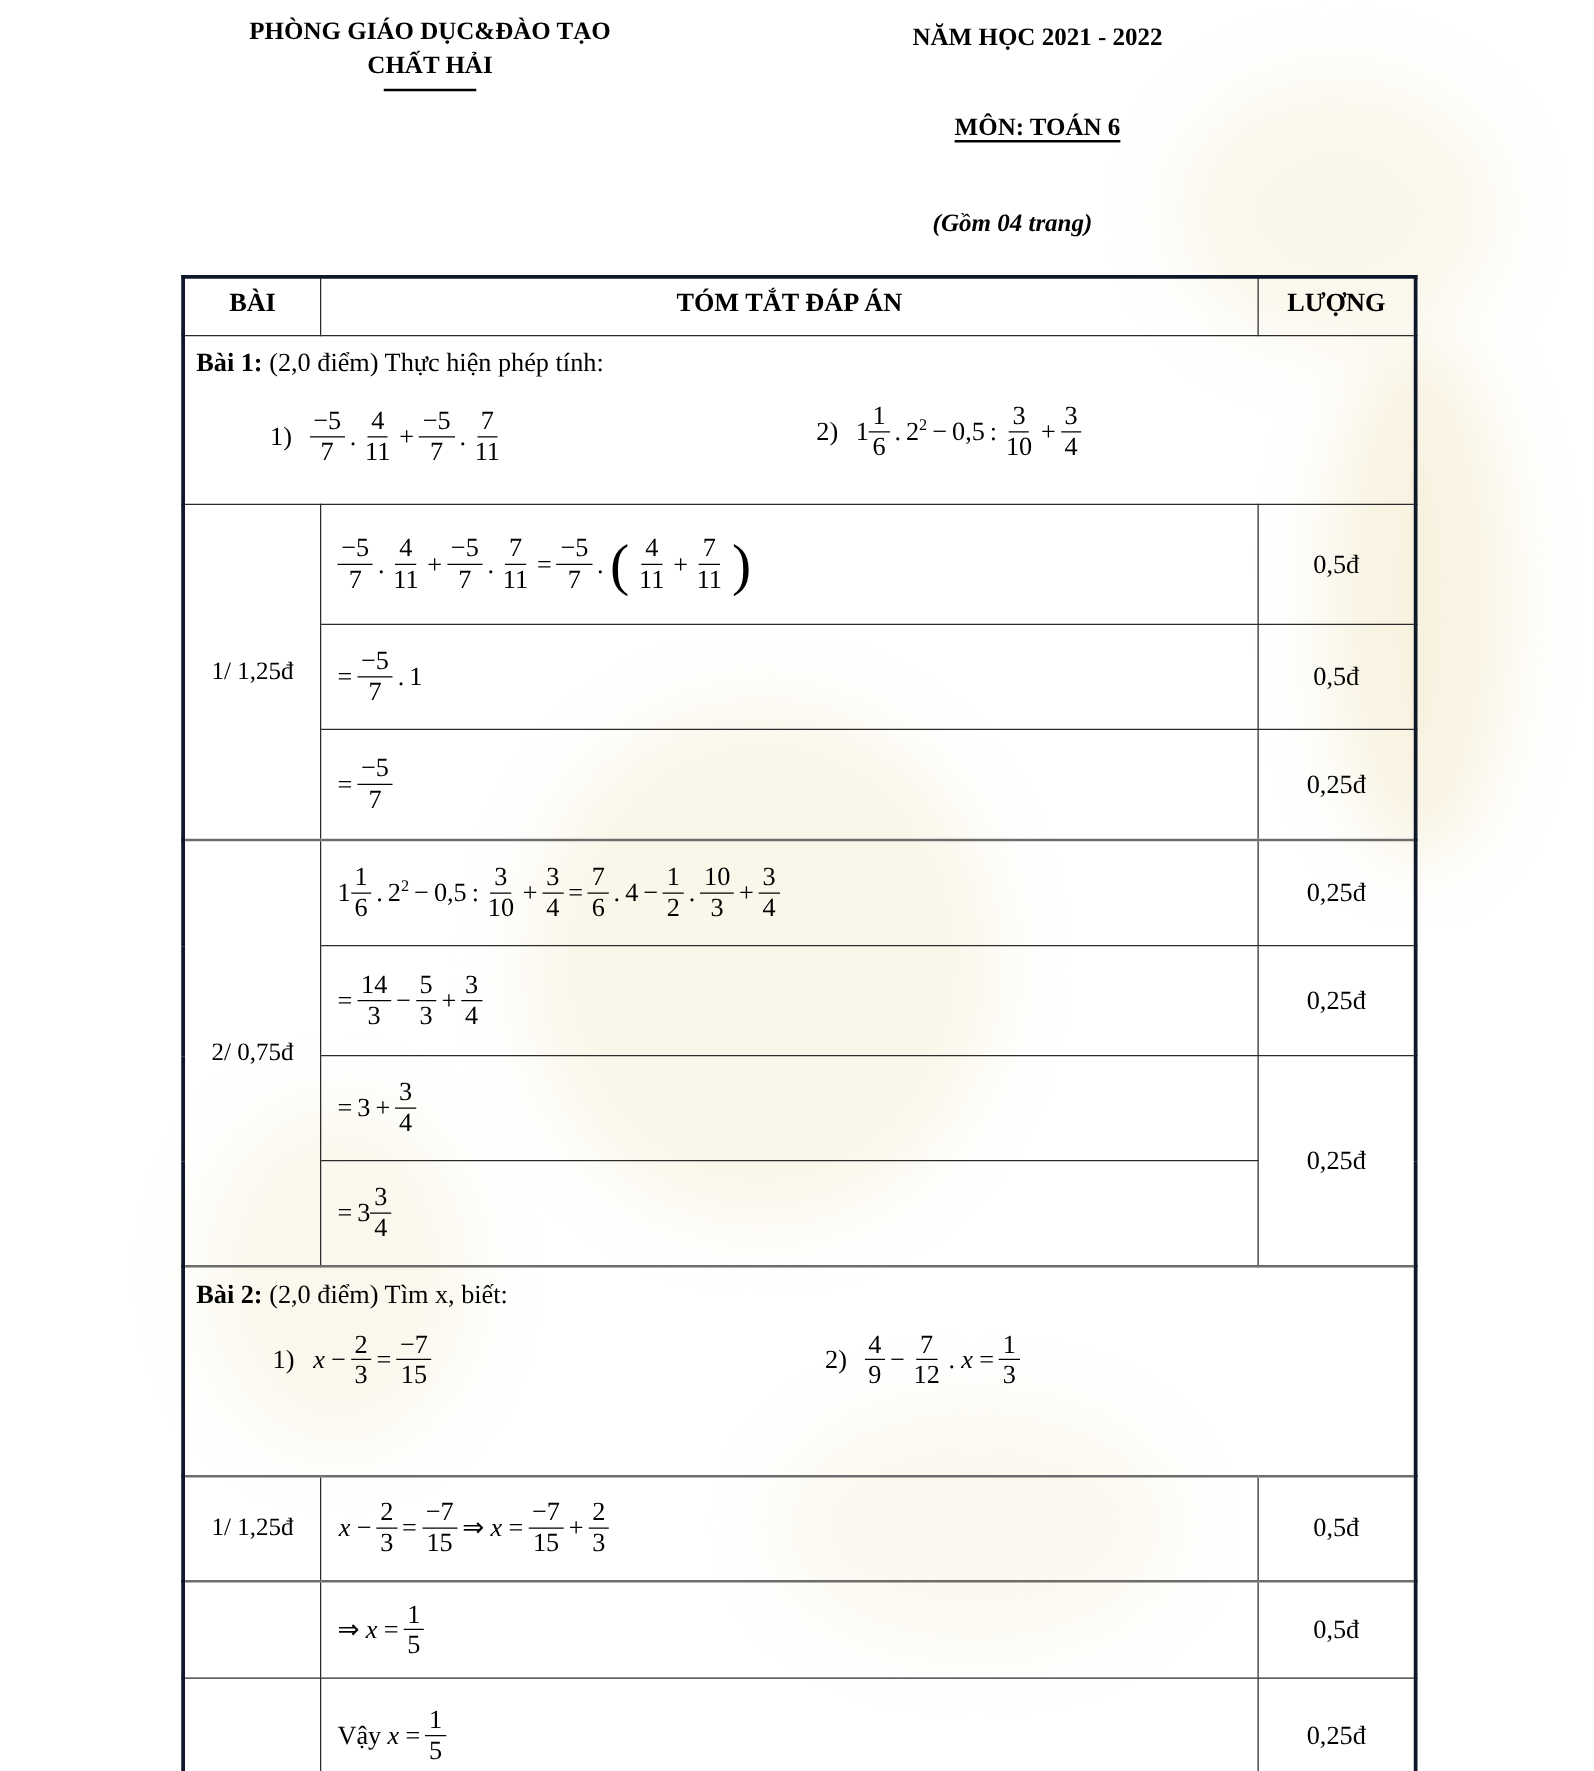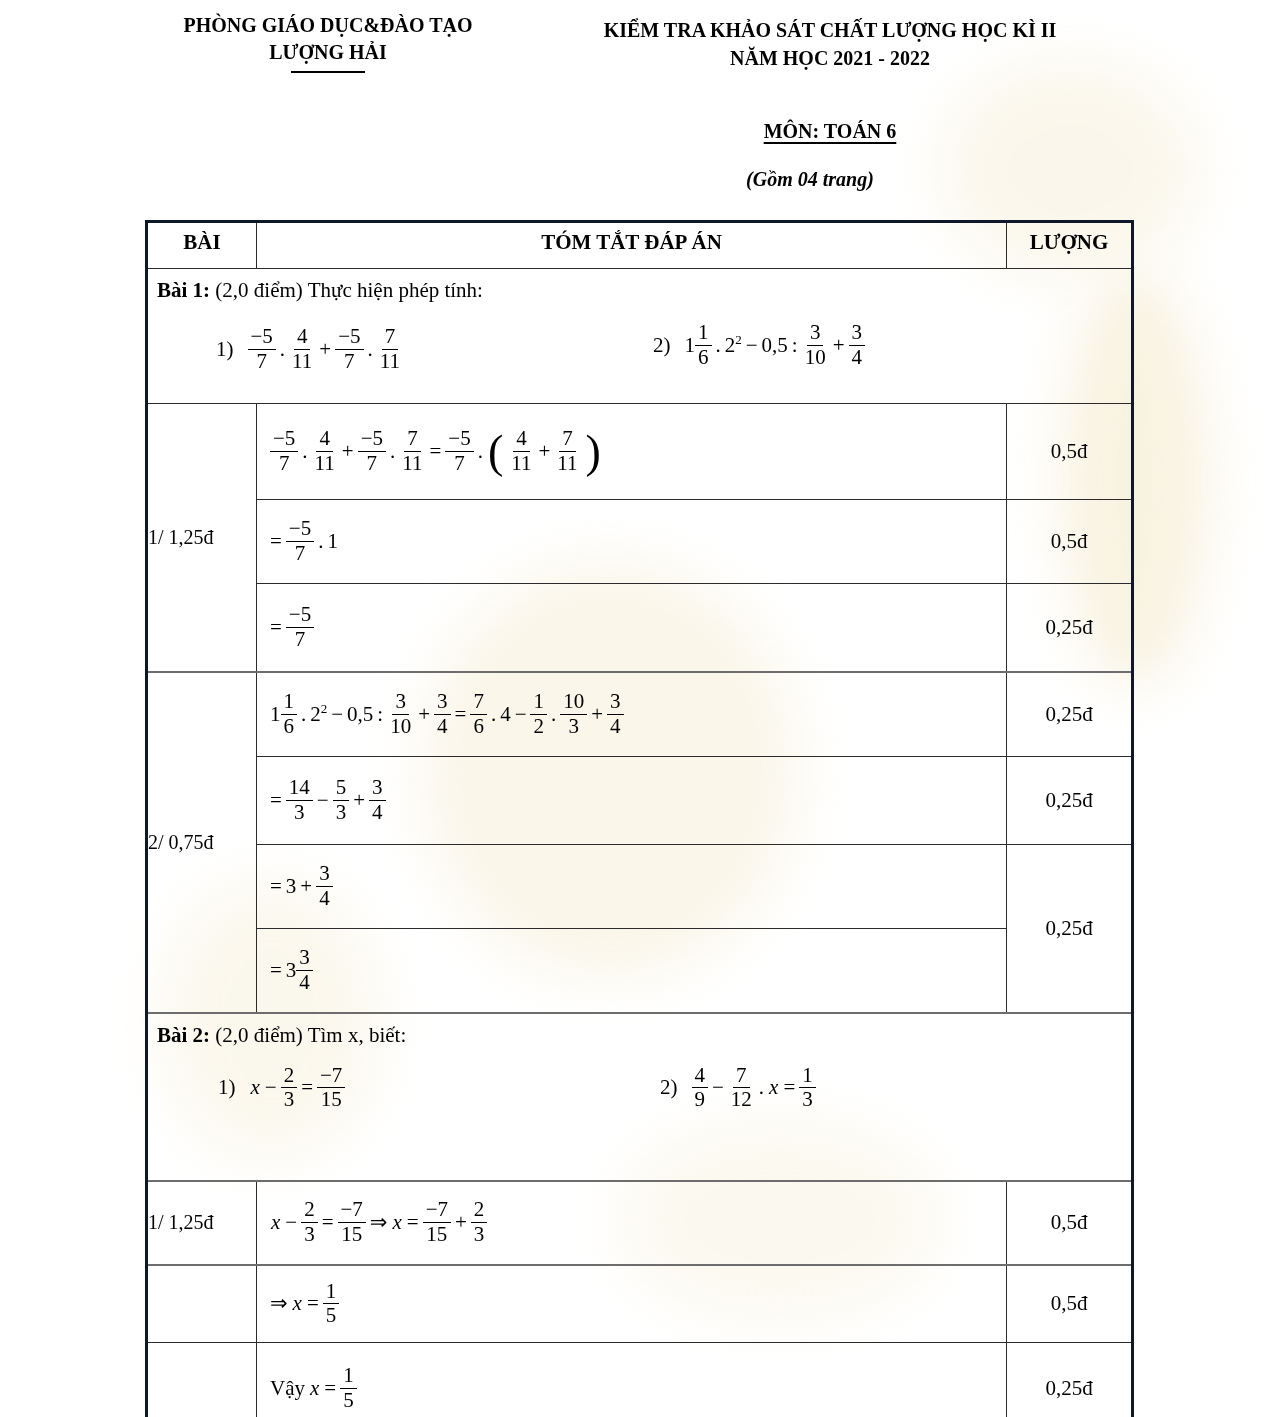--- a/index.html
+++ b/index.html
@@ -15,39 +15,39 @@
   .wm{position:absolute;border-radius:50%;filter:blur(26px);background:#f6efd8;opacity:.75;z-index:0;}
   #wm1{left:1060px;top:270px;width:150px;height:420px;}
   #wm2{left:420px;top:560px;width:380px;height:420px;opacity:.55;}
   #wm3{left:160px;top:880px;width:220px;height:280px;opacity:.45;}
   #wm4{left:620px;top:1120px;width:320px;height:200px;opacity:.4;}
   #wm5{left:940px;top:60px;width:260px;height:220px;opacity:.5;}
 
   .z{z-index:1;position:absolute;}
 
   
-  .left-head{left:128px;top:12px;width:400px;text-align:center;font-weight:bold;font-size:20px;line-height:1.35;}
+  .left-head{left:144px;top:12px;width:400px;text-align:center;font-weight:bold;font-size:20px;line-height:1.35;}
   .head-sep{width:74px;border-bottom:2px solid #000;margin:5px auto 0;}
   .right-head{left:560px;top:16px;width:540px;text-align:center;font-weight:bold;font-size:20px;line-height:1.42;}
   .underlined{text-decoration:underline;text-underline-offset:4px;margin-top:44px;}
   .pages-note{left:560px;top:168px;width:500px;text-align:center;font-style:italic;font-weight:bold;font-size:20px;}
 
   
   table.answer{
     left:145px;top:220px;width:986px;
     border-collapse:collapse;table-layout:fixed;
     background:transparent;
   }
   table.answer{border:3px solid #0f172a;}
   td,th{border:1.5px solid #2b2b2b;padding:0;background:transparent;}
   th{font-size:21px;font-weight:bold;vertical-align:top;padding-top:7px;}
   tr.gray-top td{border-top:2.5px solid #6d6d6d;}
   tr.header-row th{border-bottom:1.5px solid #2b2b2b;}
 
-  .lbl{font-size:20px;text-align:left;vertical-align:middle;}
+  .lbl{font-size:20px;text-align:center;vertical-align:middle;}
   .score{font-size:21px;text-align:center;vertical-align:middle;margin-left:12px;}
   .ans{vertical-align:middle;padding-left:13px;}
 
   
   .stmt{position:relative;vertical-align:top;margin-top:24px;}
   .stmt .title{padding:9px 0 0 9px;font-size:21px;}
   .stmt .b{font-weight:bold;}
   .stmt .item{position:absolute;display:flex;align-items:center;gap:14px;font-size:21px;}
   .pos-b1-i1{left:68px;top:56px;}
   .pos-b1-i2{left:505px;top:52px;}
@@ -69,26 +69,25 @@
 <body>
 
 <div class="wm" id="wm1"></div>
 <div class="wm" id="wm2"></div>
 <div class="wm" id="wm3"></div>
 <div class="wm" id="wm4"></div>
 <div class="wm" id="wm5"></div>
 
 <div class="z left-head">
   <div>PHÒNG GIÁO DỤC&amp;ĐÀO TẠO</div>
-  <div>LƯỢNG HẢI</div>
+  <div>CHẤT HẢI</div>
   <div class="head-sep"></div>
 </div>
 
 <div class="z right-head">
-  <div>KIỂM TRA KHẢO SÁT CHẤT LƯỢNG HỌC KÌ II</div>
   <div>NĂM HỌC 2021 - 2022</div>
   <div class="underlined">MÔN: TOÁN 6</div>
 </div>
 
 <div class="z pages-note">(Gồm 04 trang)</div>
 
 <table class="answer z">
   <colgroup>
     <col style="width:110px">
       <col style="width:750px">

